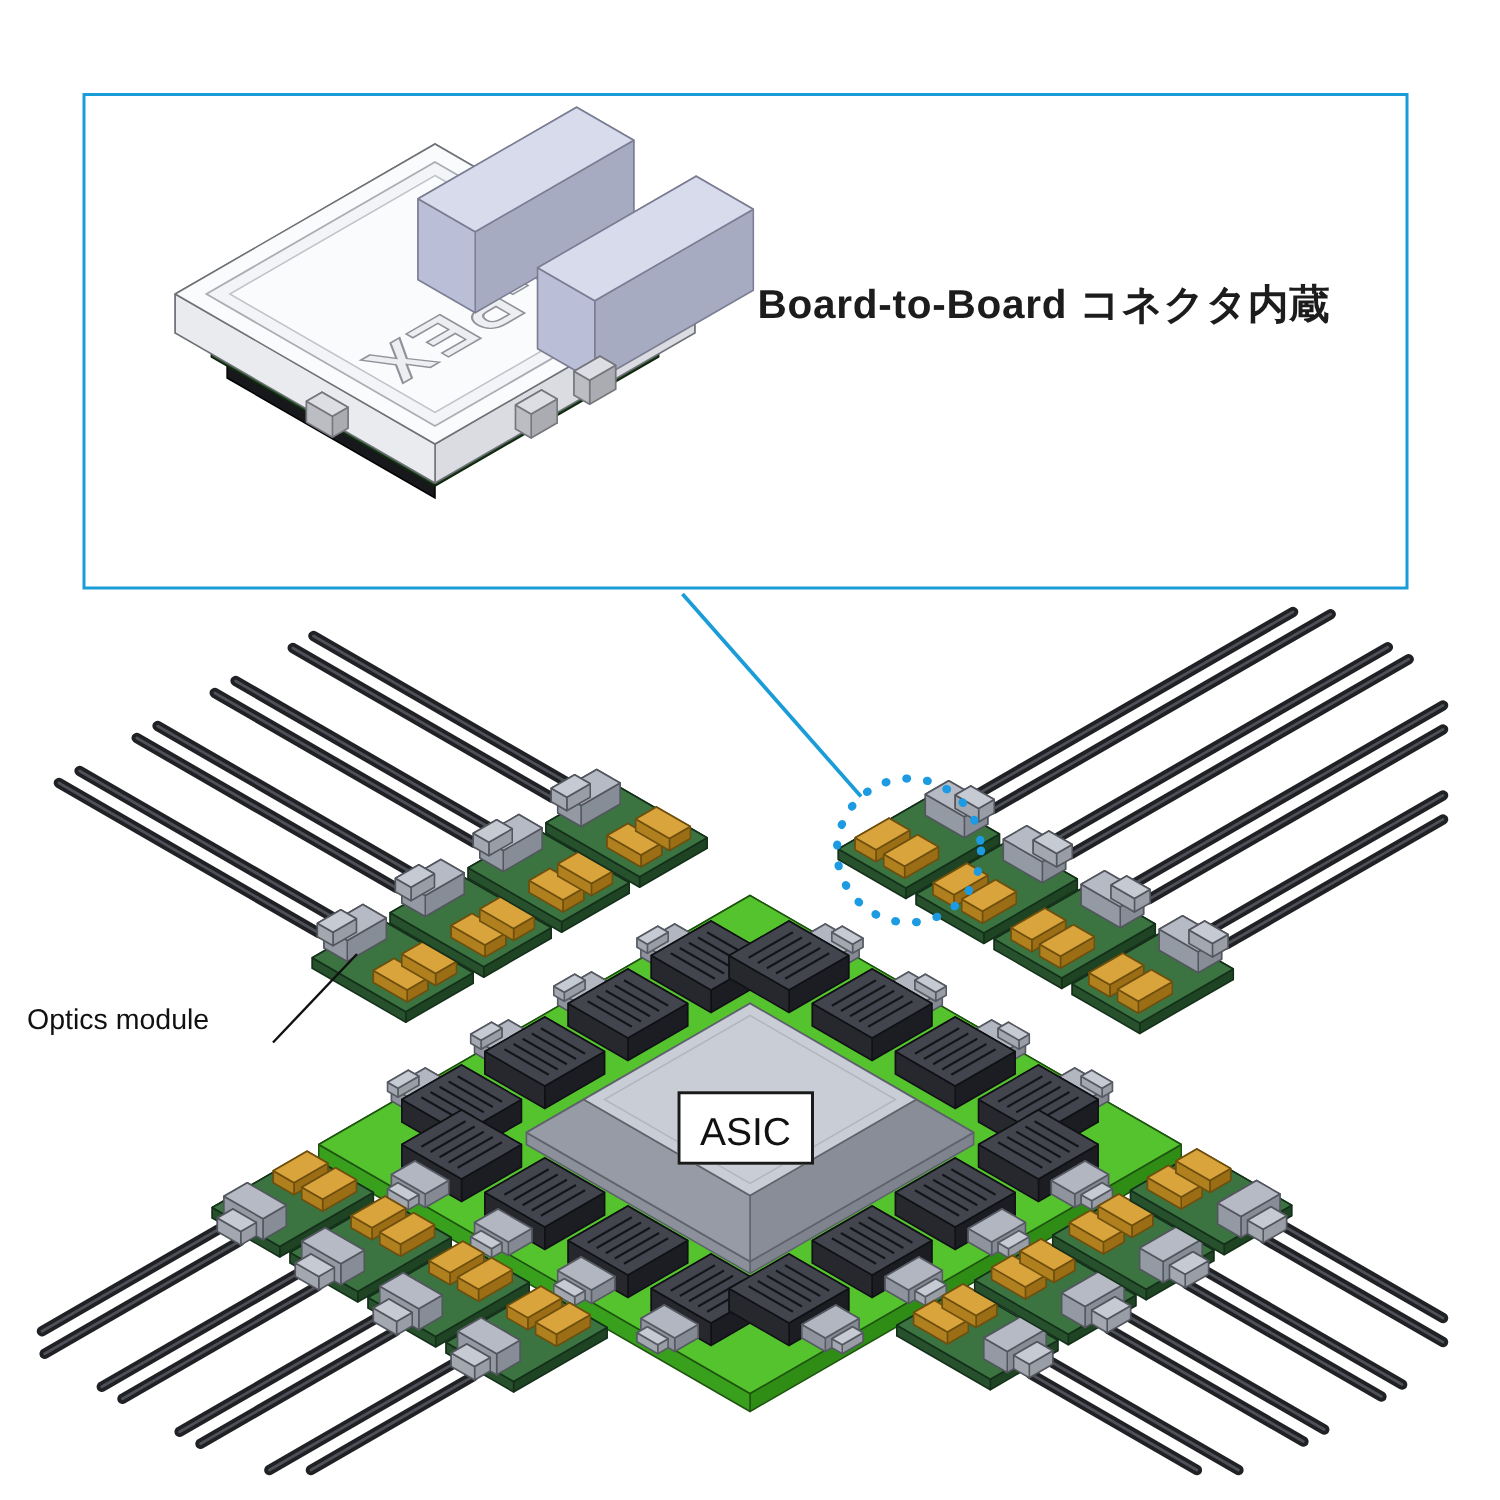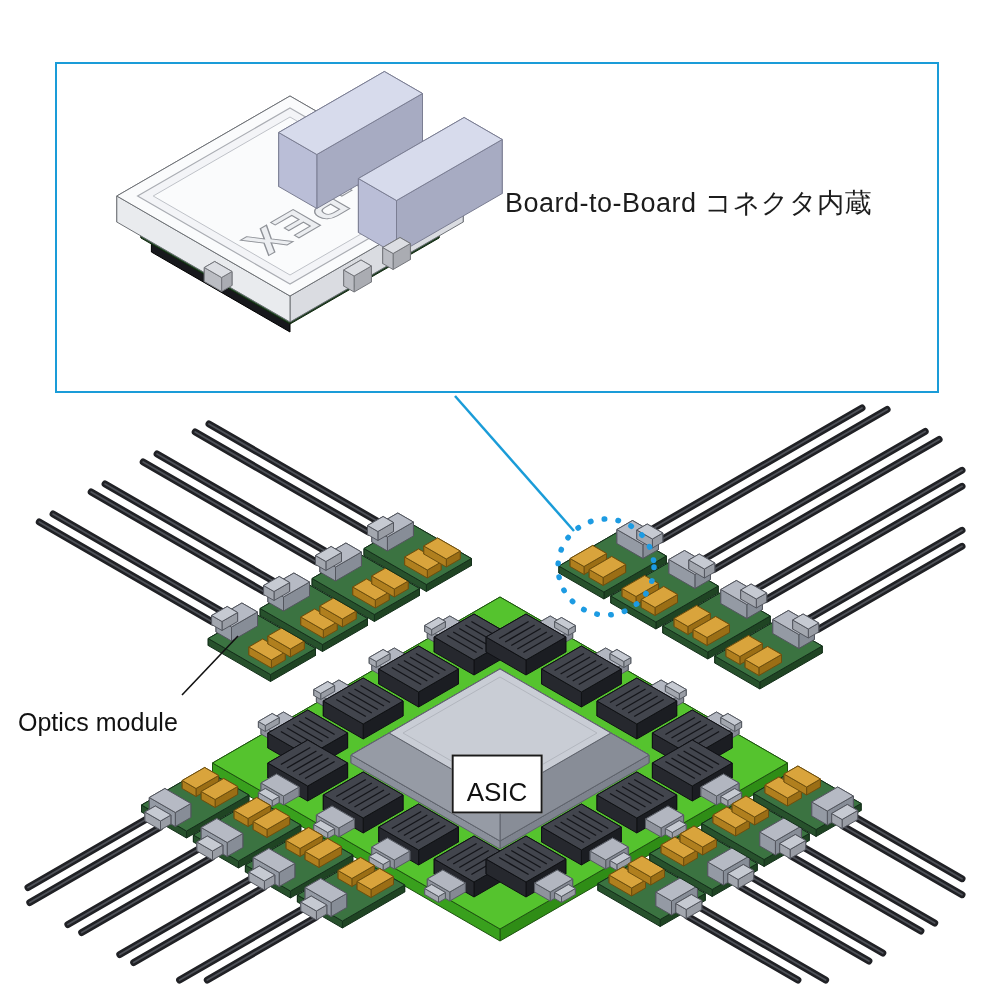--- a/index.html
+++ b/index.html
@@ -1,22 +1,22 @@
 <!DOCTYPE html>
 <html><head>
 <meta charset="utf-8">
 <style>
   html,body{margin:0;padding:0;background:#fff;}
   body{font-family:"Liberation Sans",sans-serif;}
   #stage{position:relative;width:1000px;height:1000px;background:#ffffff;overflow:hidden;}
   #scene{position:absolute;left:0;top:0;width:1000px;height:1000px;}
   .callout{position:absolute;left:55px;top:62px;width:884px;height:331px;border:2px solid #1a9cd8;box-sizing:border-box;background:transparent;}
-  .callout-text{position:absolute;left:448px;top:116px;font-size:27px;color:#1c1c1c;line-height:46px;letter-spacing:0.5px;white-space:nowrap;}
-  .asic-label{position:absolute;left:497px;top:784px;transform:translate(-50%,-50%);background:#ffffff;border:2px solid #1a1a1a;padding:20px 13px 4px;font-size:26px;color:#111;}
-  .optics-label{position:absolute;left:18px;top:708px;font-size:25px;color:#111;white-space:nowrap;}
+  .callout-text{position:absolute;left:448px;top:116px;font-size:27px;color:#1c1c1c;line-height:46px;letter-spacing:0.5px;white-space:nowrap;font-weight:bold;}
+  .asic-label{position:absolute;left:497px;top:752px;transform:translate(-50%,-50%);background:#ffffff;border:2px solid #1a1a1a;padding:10px 13px 4px;font-size:26px;color:#111;}
+  .optics-label{position:absolute;left:18px;top:670px;font-size:19px;color:#111;white-space:nowrap;}
 </style>
 </head>
 <body>
 
 <div id="stage">
   <svg id="scene" viewBox="0 0 1000 1000">
       <g>
         <polygon points="500.0,597.0 787.5,763.0 787.5,775.0 500.0,609.0" fill="#2f8d16" stroke="#1e5410" stroke-width="1" stroke-linejoin="round"></polygon>
         <polygon points="212.5,763.0 500.0,597.0 500.0,609.0 212.5,775.0" fill="#39a01d" stroke="#1e5410" stroke-width="1" stroke-linejoin="round"></polygon>
         <polygon points="787.5,763.0 500.0,929.0 500.0,941.0 787.5,775.0" fill="#2f8d16" stroke="#1e5410" stroke-width="1" stroke-linejoin="round"></polygon>

